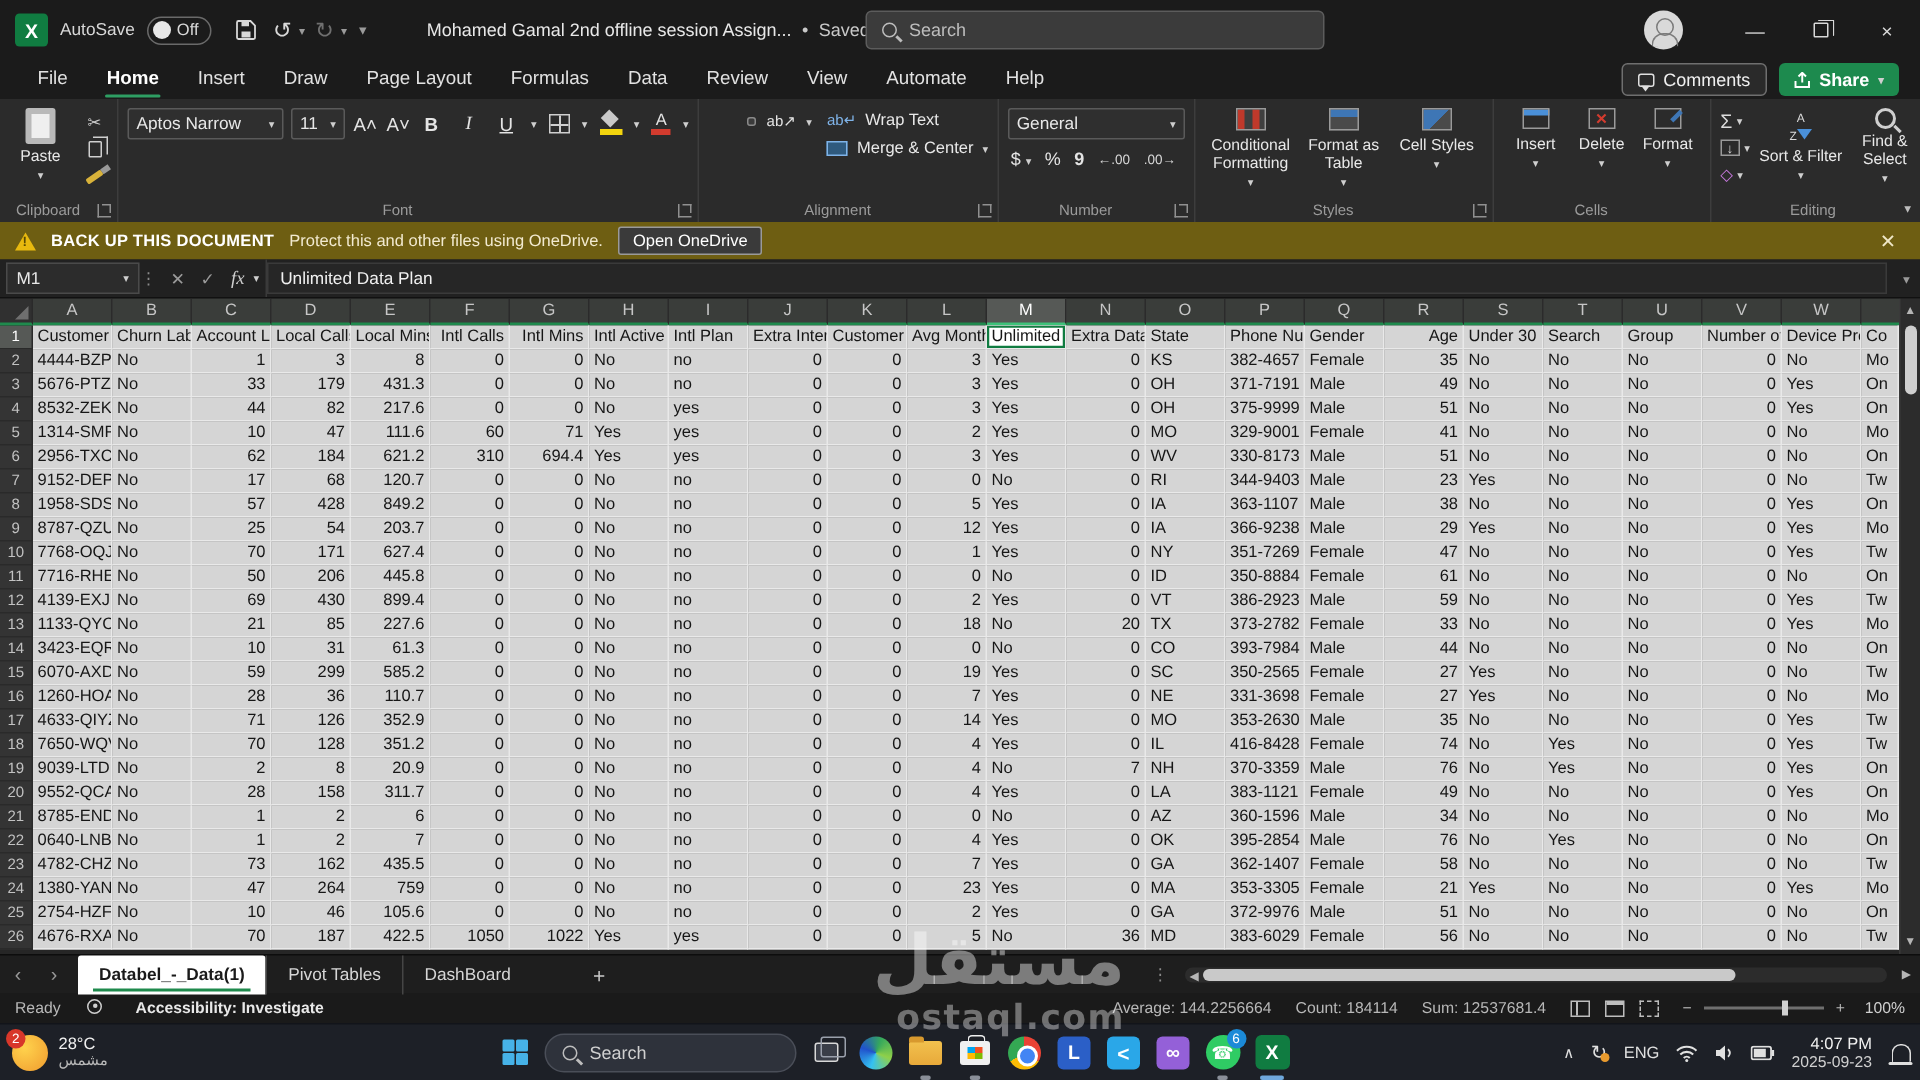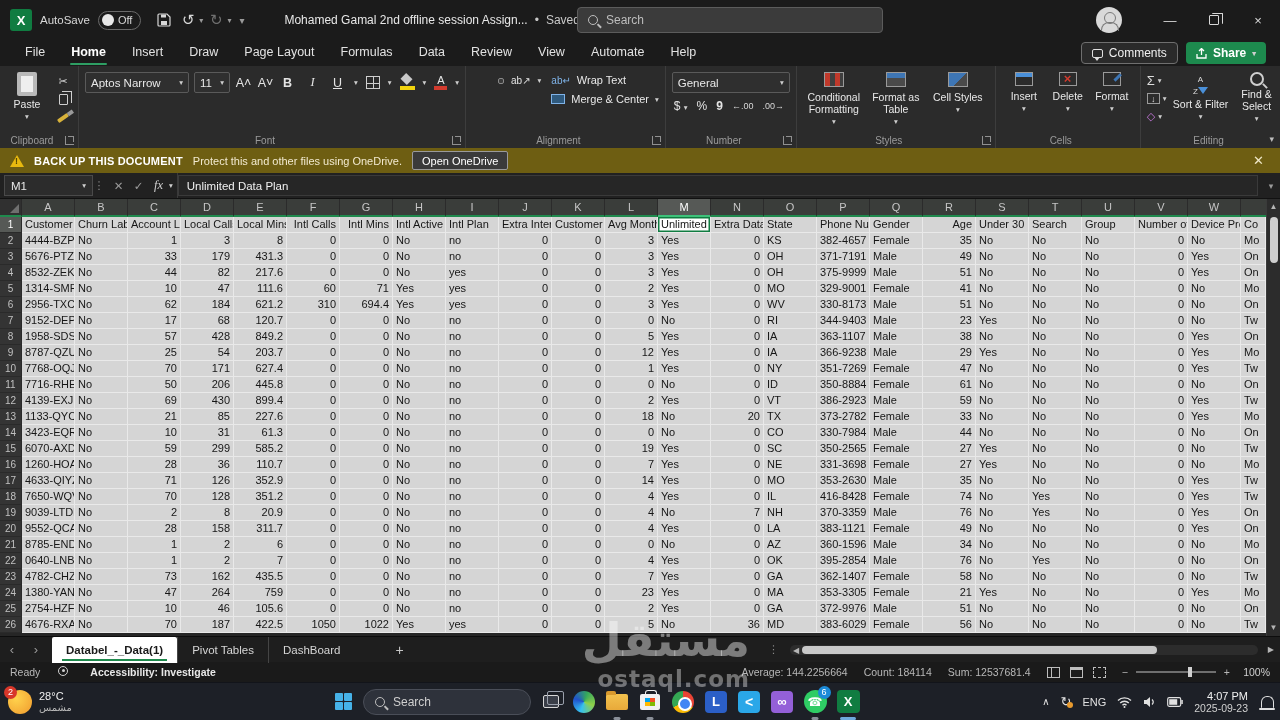--- a/index.html
+++ b/index.html
@@ -899,21 +899,21 @@
           <div class="cell ar2">0</div>
           <div class="cell ar2">0</div>
           <div class="cell ">No</div>
           <div class="cell ">no</div>
           <div class="cell ar2">0</div>
           <div class="cell ar2">0</div>
           <div class="cell ar2">0</div>
           <div class="cell ">No</div>
           <div class="cell ar2">0</div>
           <div class="cell ">CO</div>
-          <div class="cell ">330-7984</div>
+          <div class="cell ">393-7984</div>
           <div class="cell ">Male</div>
           <div class="cell ar2">44</div>
           <div class="cell ">No</div>
           <div class="cell ">No</div>
           <div class="cell ">No</div>
           <div class="cell ar2">0</div>
           <div class="cell ">No</div>
           <div class="cell  partial">On</div>
         </div>
         <div class="grow">

